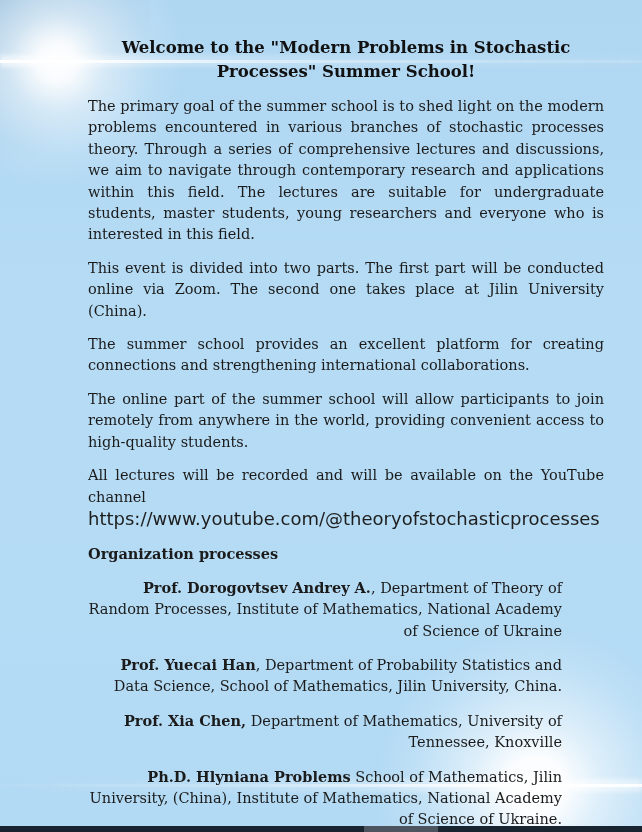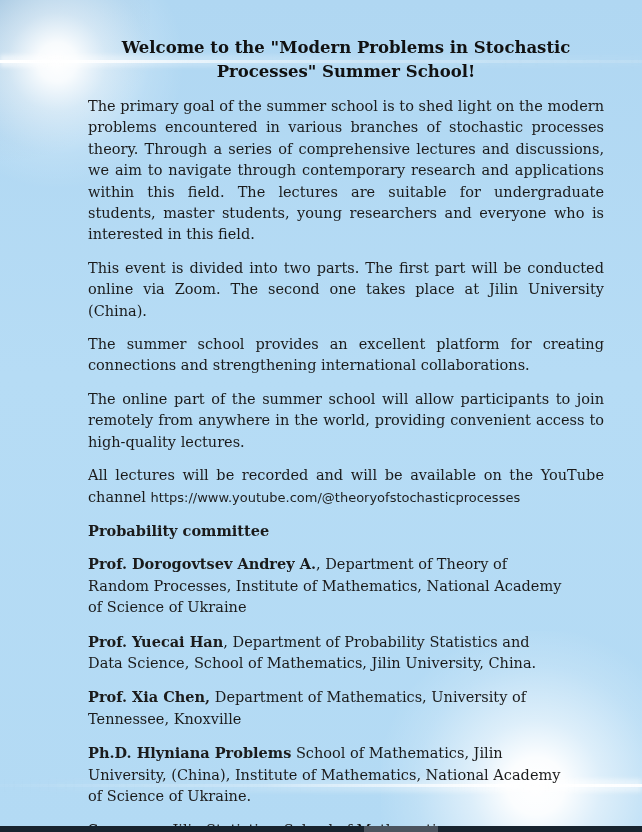--- a/index.html
+++ b/index.html
@@ -52,25 +52,25 @@
     position:absolute; z-index:2; left:88px; top:36px; width:516px;
     color:#1b1b1b; font-size:14.5px; line-height:21.4px;
   }
   h1.title {
     margin:0 0 9px 0; font-size:16.5px; line-height:24px;
     font-weight:bold; text-align:center; color:#111;
   }
   h1.title .tline { display:block; }
   p { margin:12px 0 7px 0; }
   p.just { text-align:justify; }
-  p.member { max-width:474px; text-align:left; }
+  p.member { max-width:474px; text-align:right; }
   .bold { font-weight:bold; }
   .url {
     font-family:"DejaVu Sans","Liberation Sans",sans-serif;
-    font-size:13px; color:#1e1e1e;
+    font-size:18px; color:#1e1e1e;
   }
 
   
   .hscroll {
     position:absolute; z-index:3; left:0; right:0; bottom:0; height:6px;
     background:#18242f;
   }
   .hthumb {
     position:absolute; left:364px; top:0; width:74px; height:6px;
     background:#4b545f;
@@ -92,25 +92,25 @@
   <div class="content">
 
     <h1 class="title">
       <span class="tline">Welcome to the "Modern Problems in Stochastic</span>
       <span class="tline">Processes" Summer School!</span>
     </h1>
 
     <p class="just">The primary goal of the summer school is to shed light on the modern problems encountered in various branches of stochastic processes theory. Through a series of comprehensive lectures and discussions, we aim to navigate through contemporary research and applications within this field. The lectures are suitable for undergraduate students, master students, young researchers and everyone who is interested in this field.</p>
     <p class="just">This event is divided into two parts. The first part will be conducted online via Zoom. The second one takes place at Jilin University (China).</p>
     <p class="just">The summer school provides an excellent platform for creating connections and strengthening international collaborations.</p>
-    <p class="just">The online part of the summer school will allow participants to join remotely from anywhere in the world, providing convenient access to high-quality lectures.</p>
+    <p class="just">The online part of the summer school will allow participants to join remotely from anywhere in the world, providing convenient access to high-quality students.</p>
 
     <p class="just"><span>All lectures will be recorded and will be available on the YouTube channel </span><span class="url">https://www.youtube.com/@theoryofstochasticprocesses</span></p>
 
-    <p class="bold">Probability committee</p>
+    <p class="bold">Organization processes</p>
 
     <p class="member"><strong>Prof. Dorogovtsev Andrey A.</strong><span>, Department of Theory of Random Processes, Institute of Mathematics, National Academy of Science of Ukraine</span></p>
 
     <p class="member"><strong>Prof. Yuecai Han</strong><span>, Department of Probability Statistics and Data Science, School of Mathematics, Jilin University, China.</span></p>
 
     <p class="member"><strong>Prof. Xia Chen,</strong><span> Department of Mathematics, University of Tennessee, Knoxville</span></p>
 
     <p class="member"><strong>Ph.D. Hlyniana Problems</strong><span> School of Mathematics, Jilin University, (China), Institute of Mathematics, National Academy of Science of Ukraine.</span></p>
 
     <p class="member"><strong>Sponsors:</strong><span> Jilin Statistics, School of Mathematics.</span></p>

